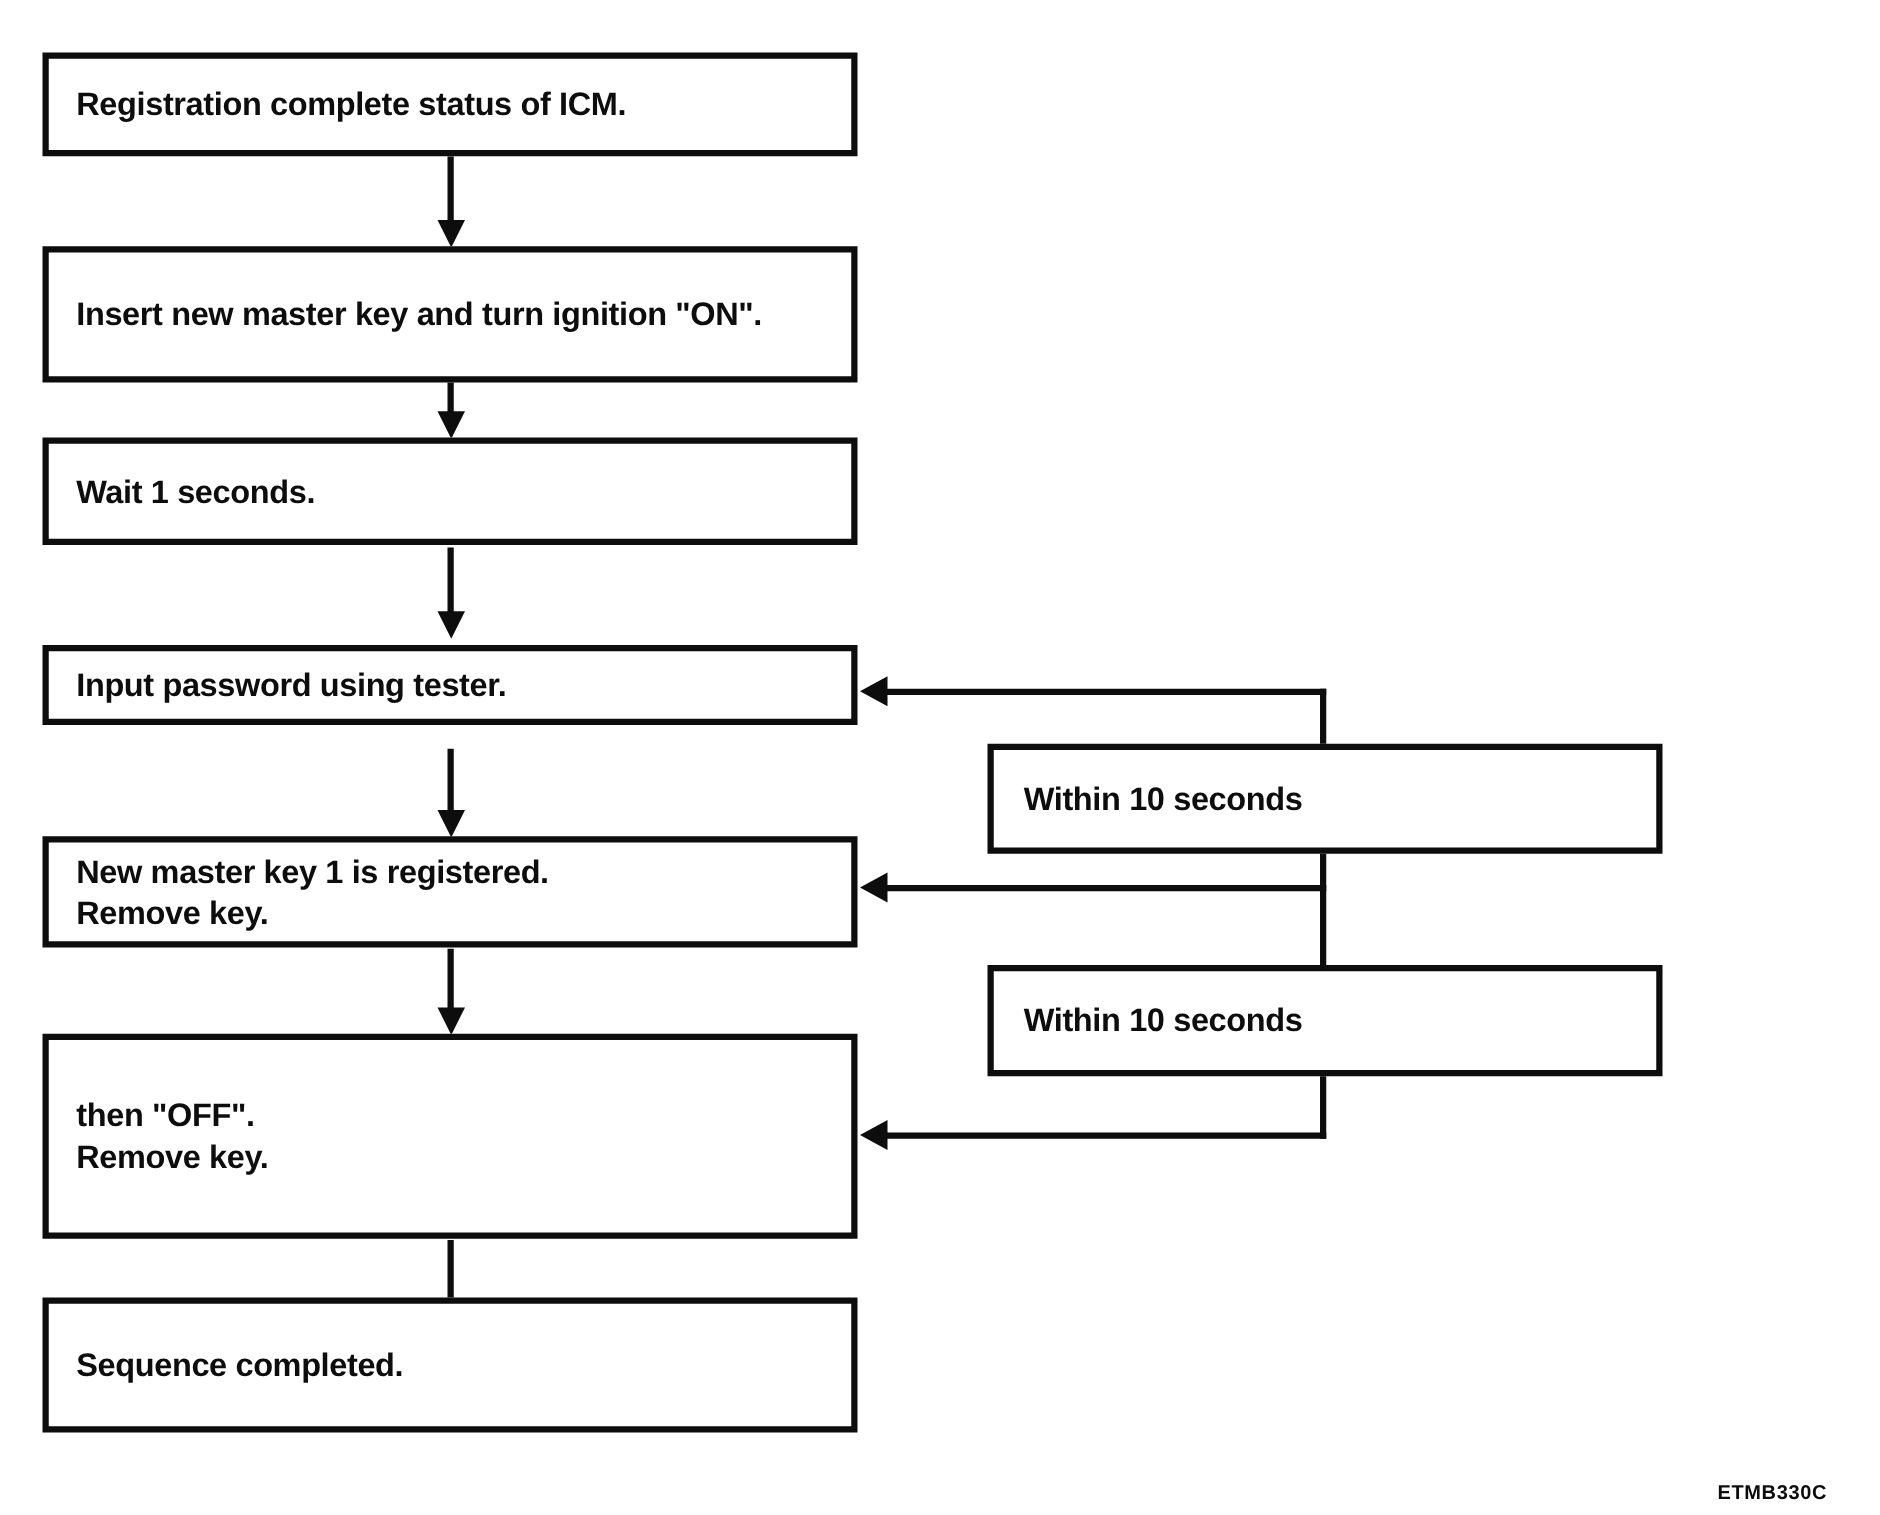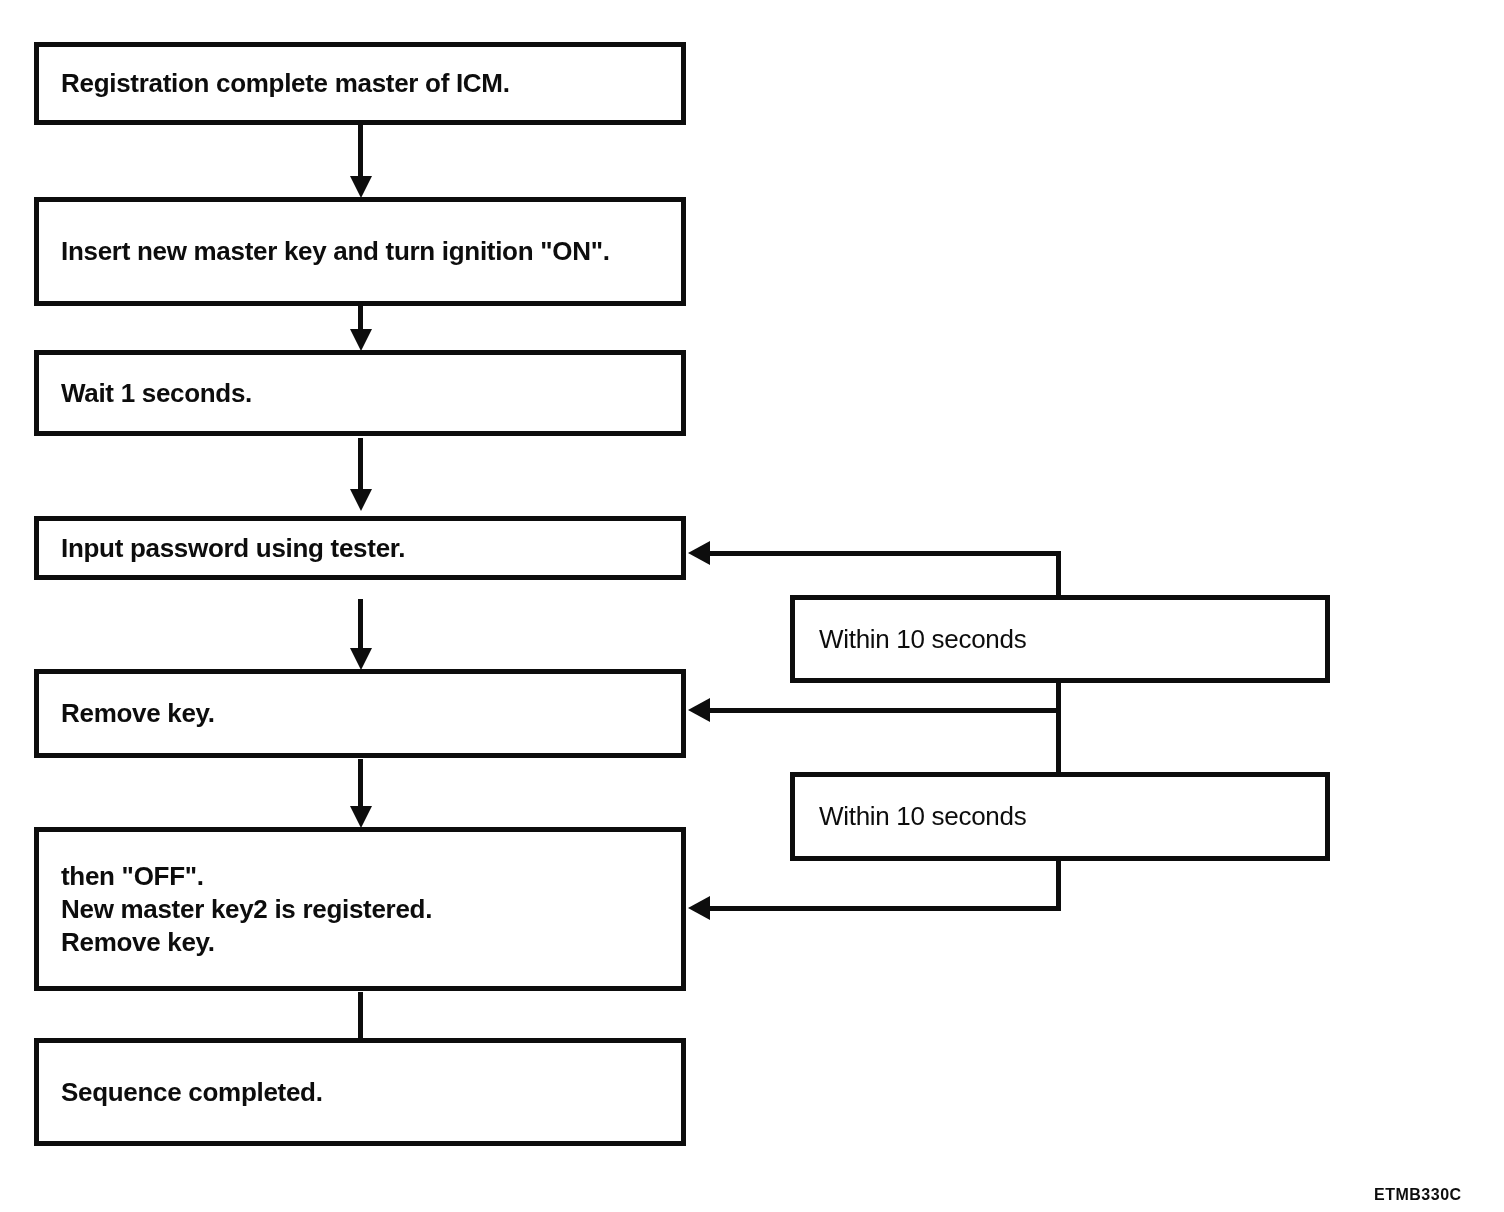--- a/index.html
+++ b/index.html
@@ -36,21 +36,21 @@
     position: absolute;
     left: 790px;
     width: 540px;
     border: 5px solid var(--ink);
     background: var(--paper);
     display: flex;
     flex-direction: column;
     justify-content: center;
     padding-left: 24px;
     font-size: 26px;
-    font-weight: 400;
+    font-weight: 700;
     letter-spacing: -0.3px;
     z-index: 3;
   }
   .seg { position: absolute; background: var(--ink); z-index: 1; }
   .tri-down {
     position: absolute; width: 0; height: 0;
     border-left: 11px solid transparent;
     border-right: 11px solid transparent;
     border-top: 22px solid var(--ink);
     z-index: 1;
@@ -71,42 +71,42 @@
     letter-spacing: 0.5px;
     margin-top: 16px;
   }
 </style>
 </head>
 <body>
 
 <div class="canvas">
 
   <div class="pbox" style="top:42px;height:83px">
-    <div>Registration complete master of ICM.</div>
+    <div>Registration complete status of ICM.</div>
   </div>
 
   <div class="pbox" style="top:197px;height:109px">
     <div>Insert new master key and turn ignition "ON".</div>
   </div>
 
   <div class="pbox" style="top:350px;height:86px">
     <div>Wait 1 seconds.</div>
   </div>
 
   <div class="pbox" style="top:516px;height:64px">
     <div>Input password using tester.</div>
   </div>
 
   <div class="pbox" style="top:669px;height:89px">
+    <div>New master key 1 is registered.</div>
     <div>Remove key.</div>
   </div>
 
   <div class="pbox" style="top:827px;height:164px">
     <div>then "OFF".</div>
-    <div>New master key2 is registered.</div>
     <div>Remove key.</div>
   </div>
 
   <div class="pbox" style="top:1038px;height:108px">
     <div>Sequence completed.</div>
   </div>
 
   <div class="seg" style="left:358px;top:125px;width:5px;height:55px"></div>
   <div class="tri-down" style="left:350px;top:176px"></div>
 

